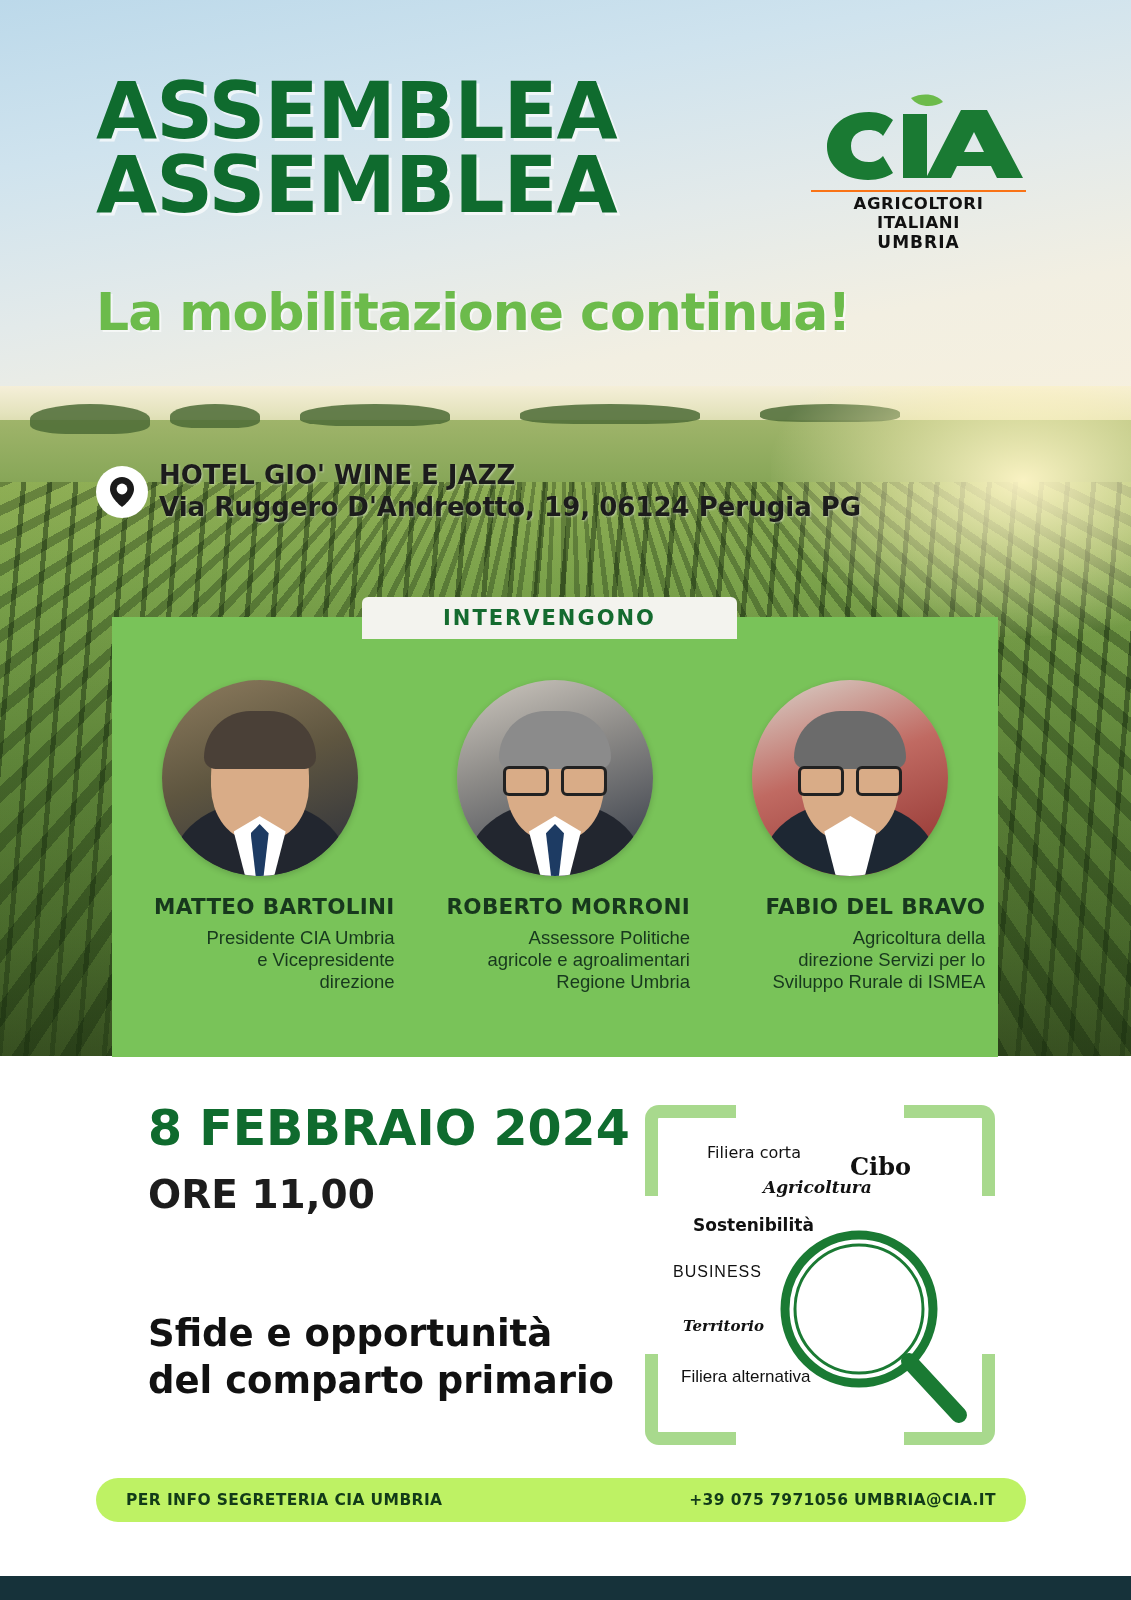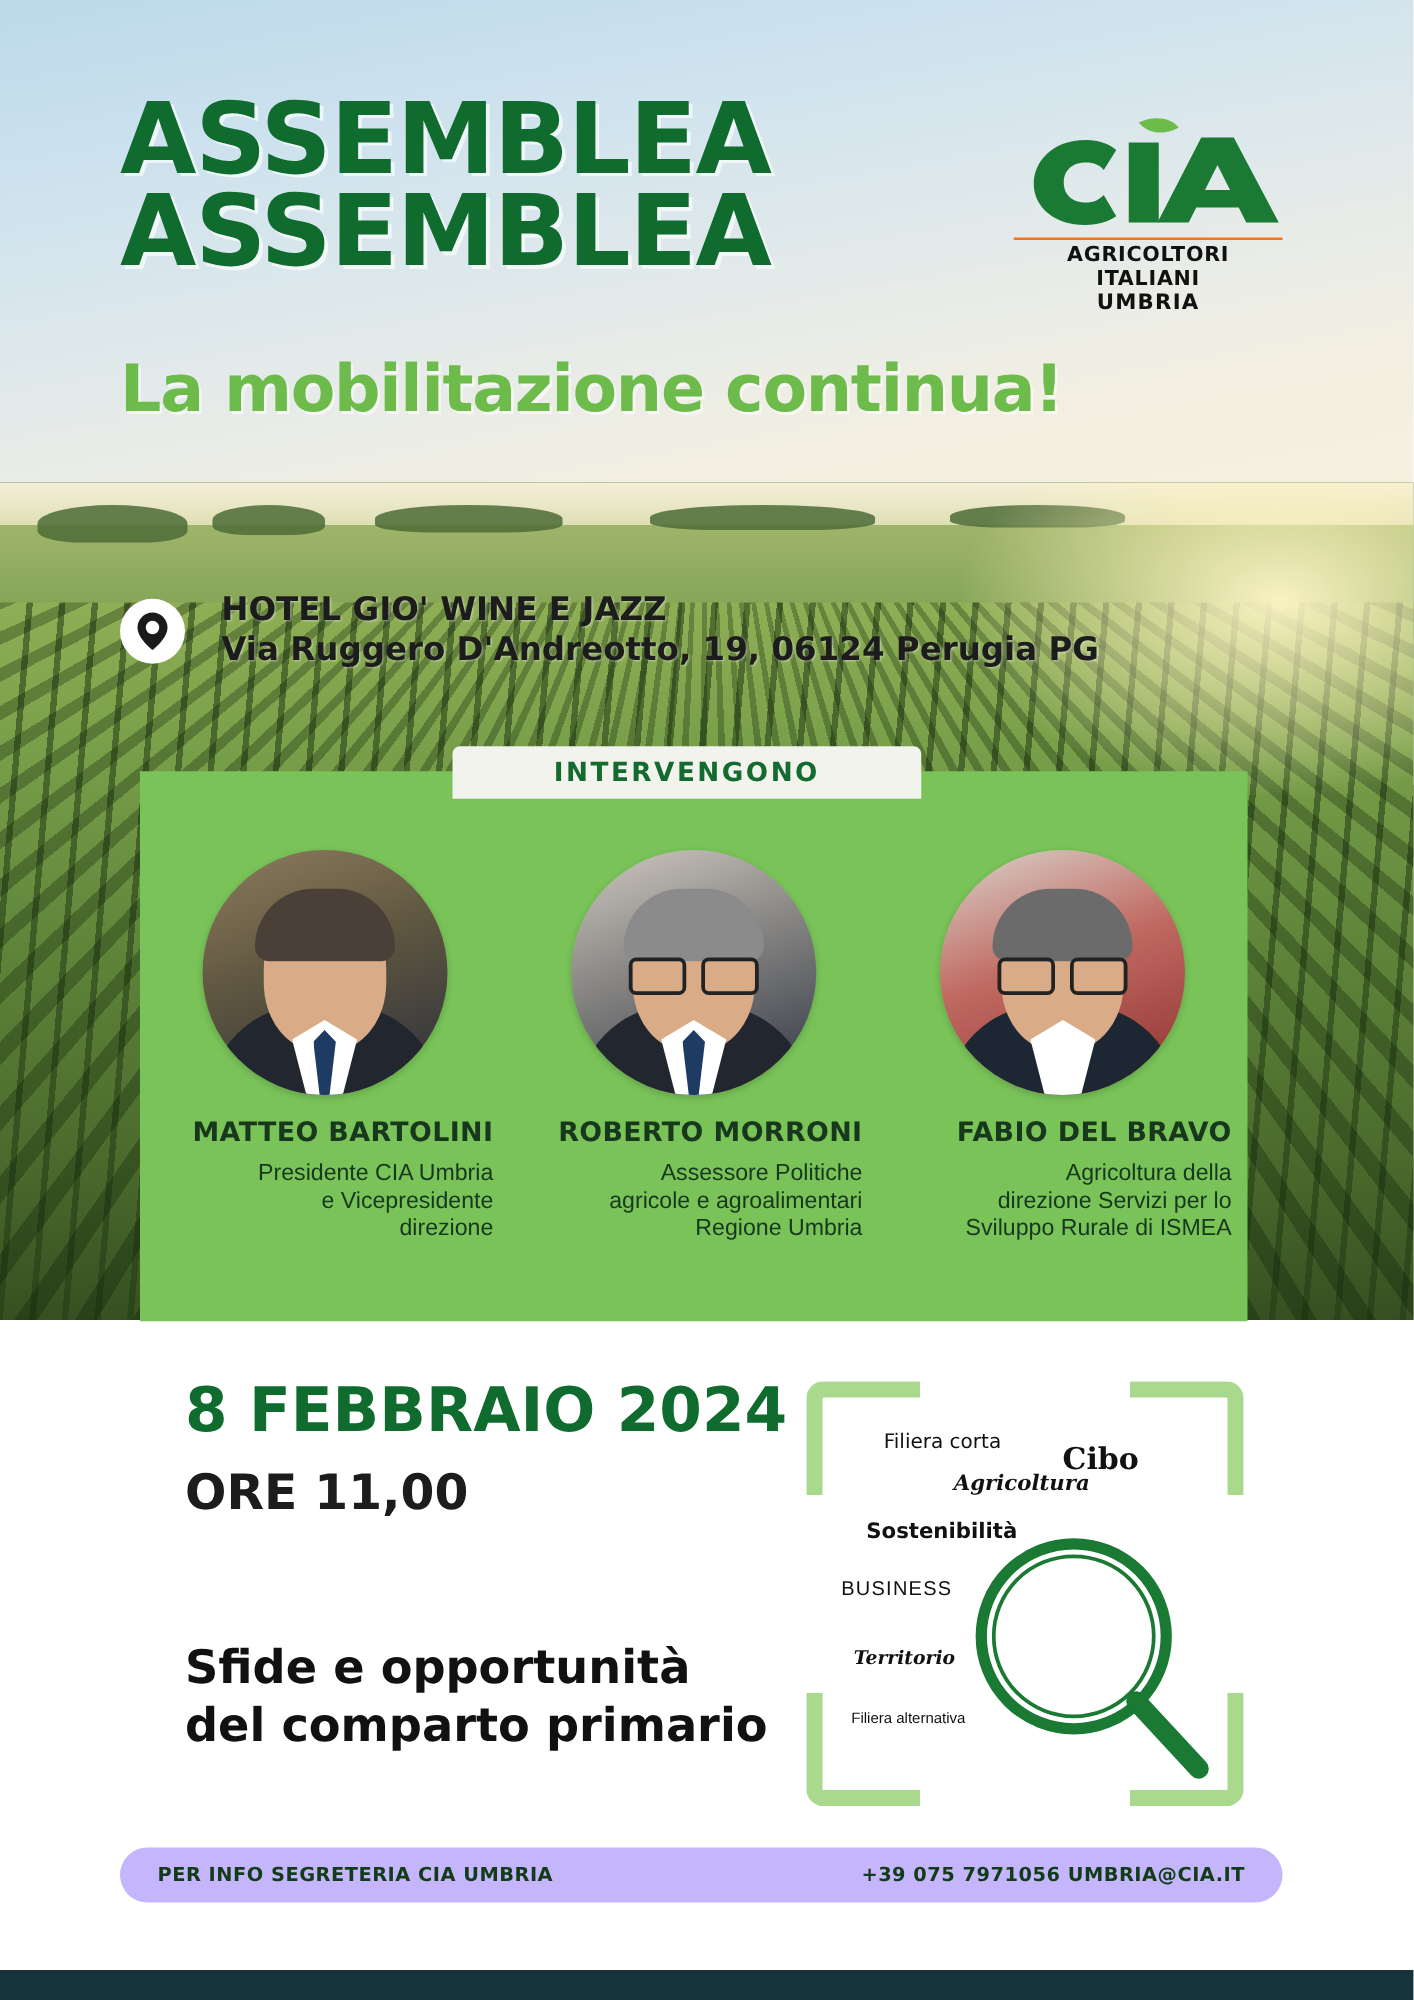--- a/index.html
+++ b/index.html
@@ -144,24 +144,24 @@
     font-family: "DejaVu Sans", sans-serif;
     font-weight: bold;
     font-size: 17px;
     color: #111;
     letter-spacing: 1px;
   }
 
   
   .venue {
     position: absolute;
-    left: 96px; top: 473px;
+    left: 96px; top: 460px;
     display: flex;
     align-items: center;
-    gap: 29px;
+    gap: 11px;
   }
   .pin {
     width: 52px; height: 52px;
     border-radius: 50%;
     background: #ffffff;
     display: flex;
     align-items: center;
     justify-content: center;
     flex: none;
   }
@@ -338,33 +338,33 @@
   .c-tr { right: 0; top: 0; border-left: none; border-bottom: none; border-radius: 0 14px 0 0;}
   .c-bl { left: 0; bottom: 0; border-right: none; border-top: none; border-radius: 0 0 0 14px;}
   .c-br { right: 0; bottom: 0; border-left: none; border-top: none; border-radius: 0 0 14px 0;}
   .kw-word { position: absolute; color: #111; white-space: nowrap; }
   .kw-1 { left: 62px; top: 38px; font-size: 16px; font-family:"DejaVu Sans", sans-serif; }
   .kw-2 { left: 205px; top: 47px; font-size: 24px; font-weight: bold; font-family:"DejaVu Serif", serif; }
   .kw-3 { left: 118px; top: 72px; font-size: 17px; font-weight: bold; font-style: italic; font-family:"DejaVu Serif", serif; }
   .kw-4 { left: 48px; top: 110px; font-size: 17px; font-weight: bold; font-family:"DejaVu Sans", sans-serif; }
   .kw-5 { left: 28px; top: 158px; font-size: 16px; letter-spacing: 1px; font-family:"Liberation Sans", sans-serif; }
   .kw-6 { left: 38px; top: 212px; font-size: 15px; font-weight: bold; font-style: italic; font-family:"DejaVu Serif", serif; }
-  .kw-7 { left: 36px; top: 262px; font-size: 12px; font-family:"Liberation Sans", sans-serif; }
+  .kw-7 { left: 36px; top: 262px; font-size: 17px; font-family:"Liberation Sans", sans-serif; }
   .glass {
     position: absolute;
     left: 128px; top: 118px;
     width: 200px; height: 205px;
   }
 
   
   .footer-bar {
     position: absolute;
     left: 96px; top: 1478px;
     width: 930px; height: 44px;
-    background: #c4b5fd;
+    background: #bef264;
     border-radius: 22px;
     display: flex;
     align-items: center;
     justify-content: space-between;
     padding: 0 30px;
     box-sizing: border-box;
   }
   .footer-left, .footer-right {
     font-family: "DejaVu Sans", sans-serif;
     font-weight: bold;

